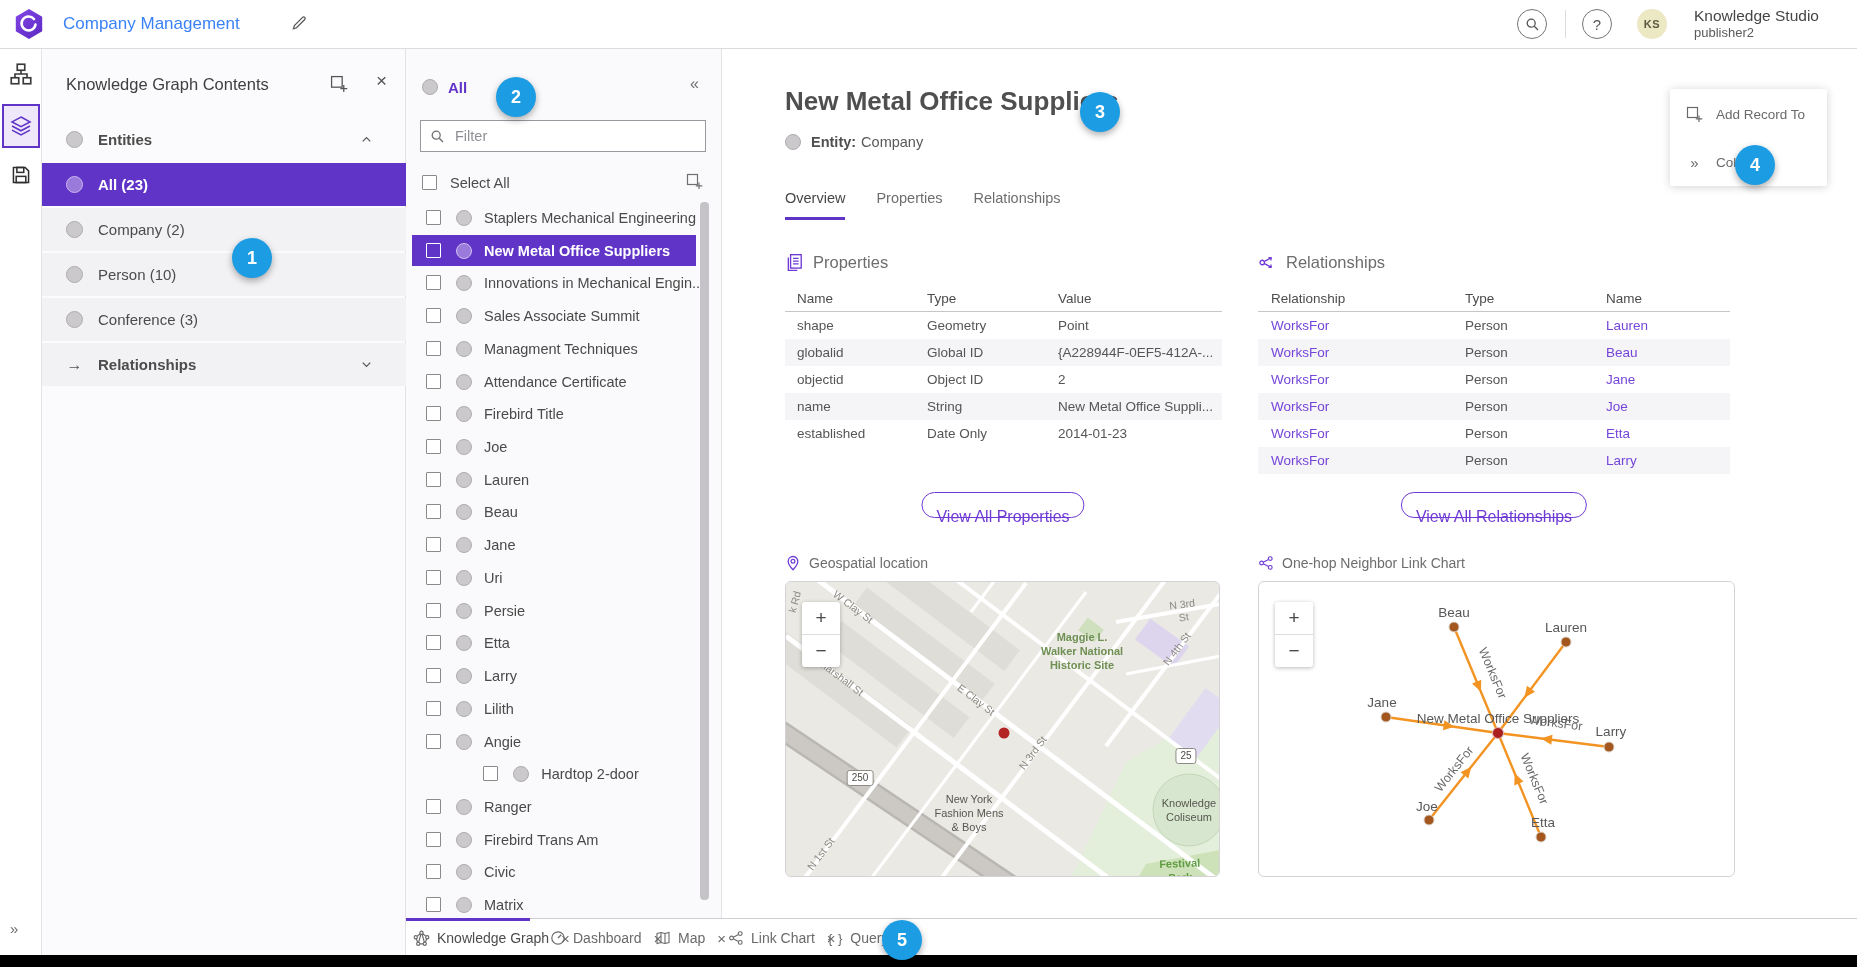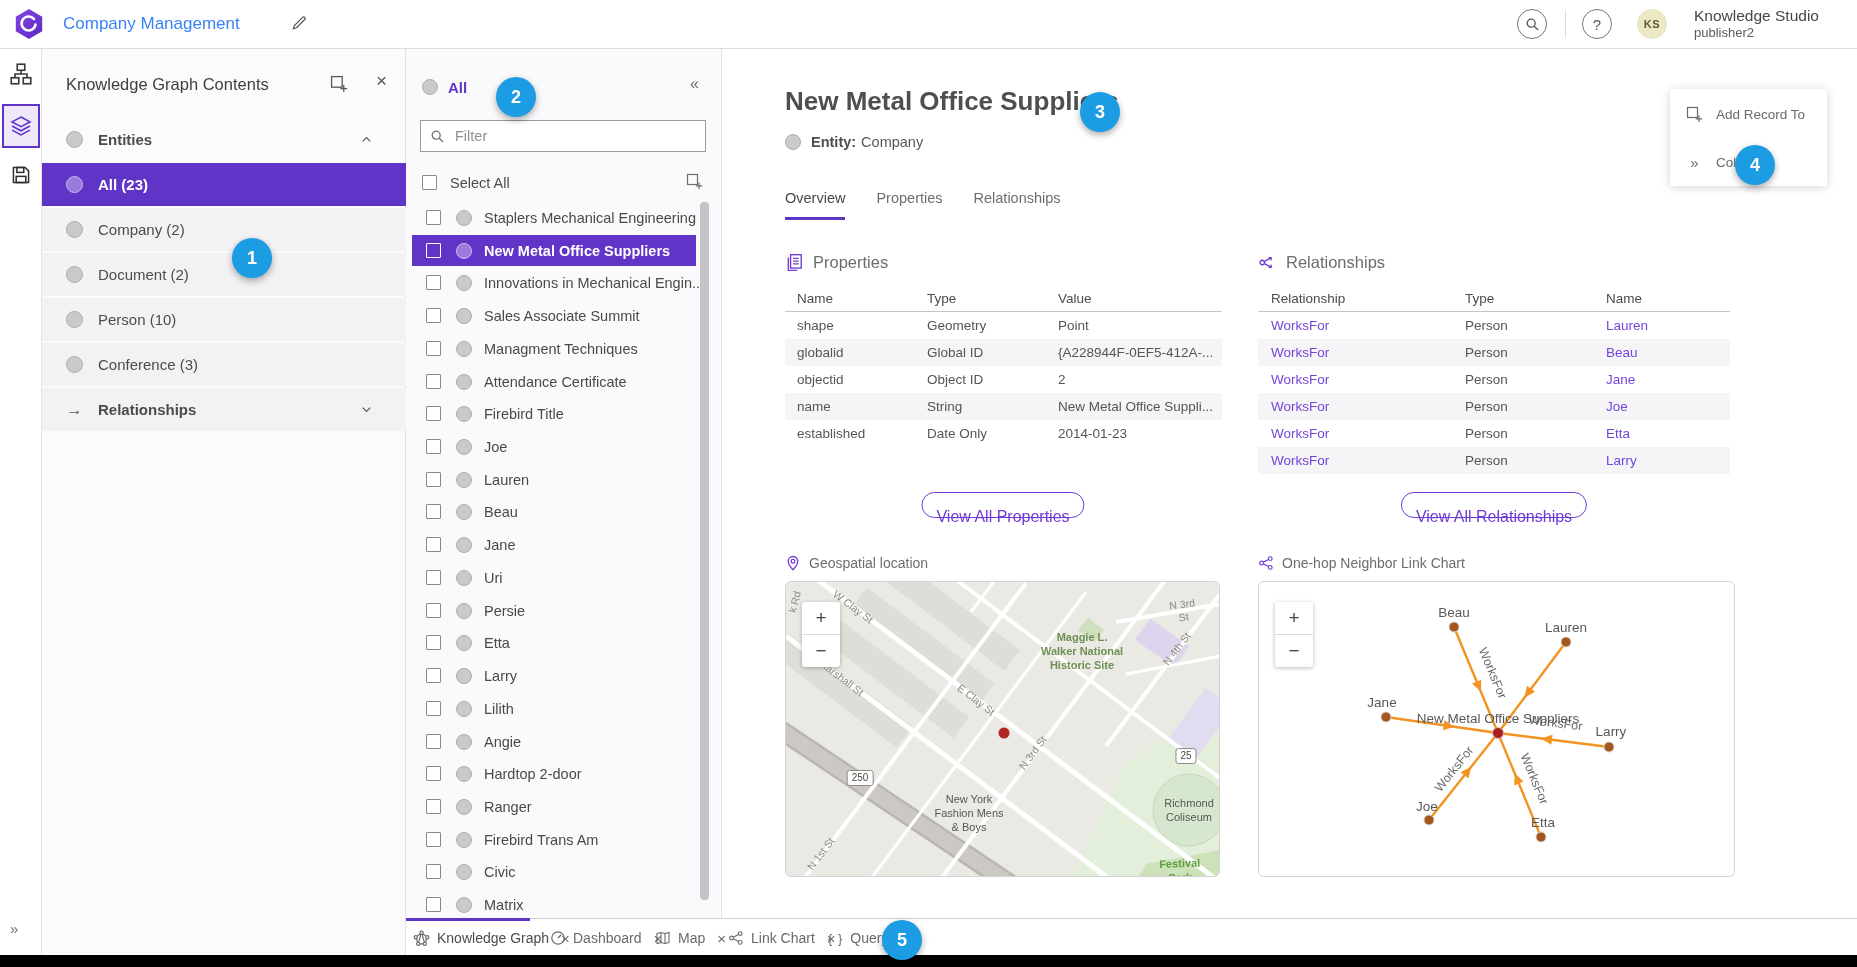--- a/index.html
+++ b/index.html
@@ -219,24 +219,20 @@
           <div class="ct-row selected">
             <span class="circle"></span>
             <span class="ct-label">All (23)</span>
           </div>
           <div class="ct-row">
             <span class="circle"></span>
             <span class="ct-label">Company (2)</span>
           </div>
           <div class="ct-row">
             <span class="circle"></span>
-            <span class="ct-label">Document (2)</span>
-          </div>
-          <div class="ct-row">
-            <span class="circle"></span>
             <span class="ct-label">Person (10)</span>
           </div>
           <div class="ct-row">
             <span class="circle"></span>
             <span class="ct-label">Conference (3)</span>
           </div>
         </div>
       <div class="ct-row">
         <span class="ct-arrow">→</span>
         <span class="ct-label" style="font-weight:bold">Relationships</span>
@@ -351,21 +347,21 @@
         <div class="li-row" style="top: 491px;">
           <span class="checkbox"></span>
           <span class="li-circle"></span>
           <span class="li-label">Lilith</span>
         </div>
         <div class="li-row" style="top: 524px;">
           <span class="checkbox"></span>
           <span class="li-circle"></span>
           <span class="li-label">Angie</span>
         </div>
-        <div class="li-row" style="top: 556px;">
+        <div class="li-row" style="top: 556px; justify-content: center;">
           <span class="checkbox"></span>
           <span class="li-circle"></span>
           <span class="li-label">Hardtop 2-door</span>
         </div>
         <div class="li-row" style="top: 589px;">
           <span class="checkbox"></span>
           <span class="li-circle"></span>
           <span class="li-label">Ranger</span>
         </div>
         <div class="li-row" style="top: 622px;">
@@ -533,21 +529,21 @@
           <div class="map-label ml-street" style="left: 190px; top: 118px; transform: translate(-50%, -50%) rotate(37deg);">E Clay St</div>
           <div class="map-label ml-site" style="left: 296px; top: 70px; transform: translate(-50%, -50%) rotate(0deg);">Maggie L.
 Walker National
 Historic Site</div>
           <div class="map-label ml-street" style="left: 397px; top: 29px; transform: translate(-50%, -50%) rotate(-7deg);">N 3rd St</div>
           <div class="map-label ml-street" style="left: 391px; top: 67px; transform: translate(-50%, -50%) rotate(-53deg);">N 4th St</div>
           <div class="map-label ml-poi" style="left: 163px; top: 232px; transform: translate(-50%, -50%) rotate(0deg); margin-left: 20px;">New York
 Fashion Mens
 &amp; Boys</div>
           <div class="map-label ml-street" style="left: 247px; top: 171px; transform: translate(-50%, -50%) rotate(-53deg);">N 3rd St</div>
-          <div class="map-label ml-poi" style="left: 403px; top: 229px; transform: translate(-50%, -50%) rotate(0deg);">Richmond
+          <div class="map-label ml-poi" style="left: 403px; top: 229px; transform: translate(-50%, -50%) rotate(0deg);">Knowledge
 Coliseum</div>
           <div class="map-label ml-park" style="left: 394px; top: 289px; transform: translate(-50%, -50%) rotate(-2deg);">Festival Park</div>
           <div class="map-label ml-street" style="left: 35px; top: 272px; transform: translate(-50%, -50%) rotate(-53deg);">N 1st St</div>
           <div class="shield" style="left: 74px; top: 196px;">250</div>
           <div class="shield" style="left: 400px; top: 174px;">25</div>
         </div>
       <div class="marker" style="left:218px;top:151px"></div>
       <div class="zoomctl">
         <div class="zbtn">+</div>
         <div class="zdiv"></div>

